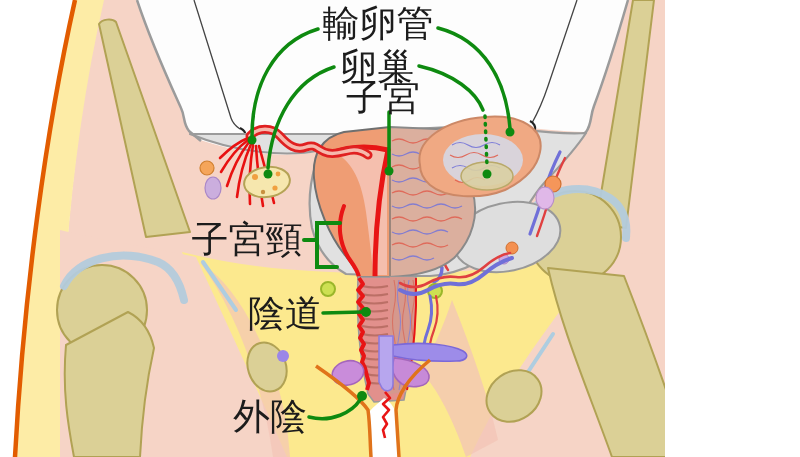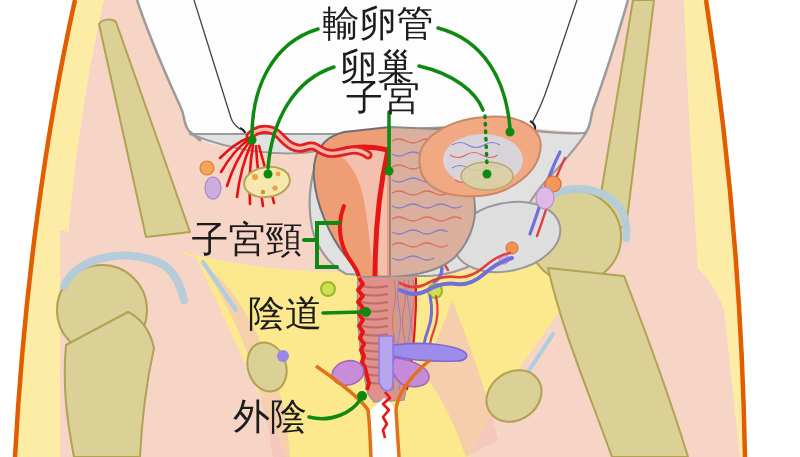--- a/index.html
+++ b/index.html
@@ -1,16 +1,16 @@
 <!DOCTYPE html>
 <html><head>
 <meta charset="utf-8">
 <style>
   html,body{margin:0;padding:0;background:#ffffff;}
-  .stage{position:relative;width:800px;height:457px;background:#fff;overflow:hidden;
+  .stage{position:relative;width:665px;height:457px;background:#fff;overflow:hidden;
          font-family:"Liberation Serif","DejaVu Serif",serif;}
   svg{display:block}
   text.anat-label{font-family:"Liberation Serif","DejaVu Serif",serif;
        font-size:37px;fill:#1c1c1c;text-anchor:middle;}
 </style>
 </head>
 <body>
 
 <div class="stage">
 <svg width="800" height="457" viewBox="0 0 800 457">

